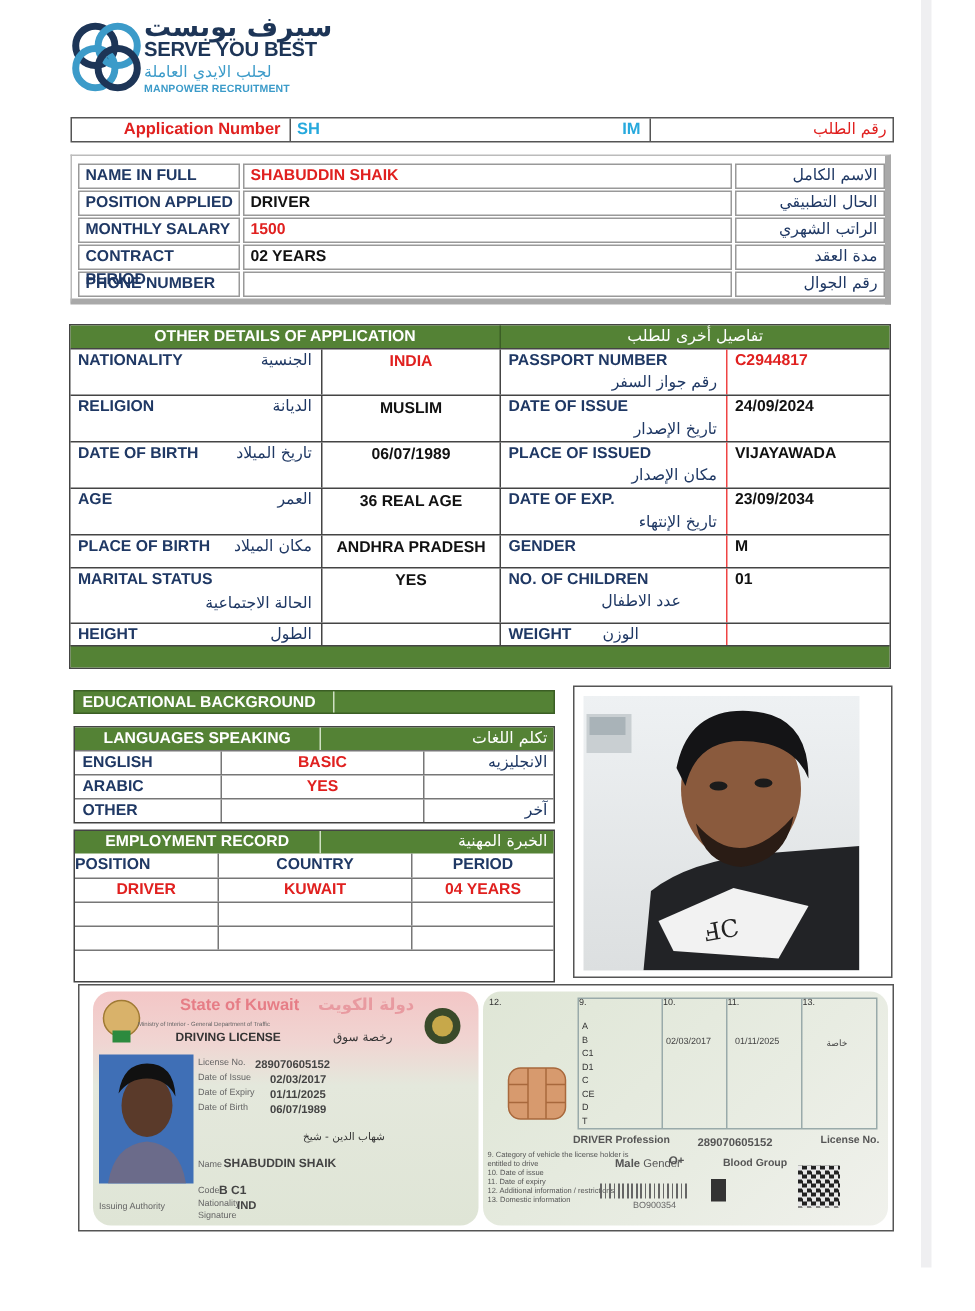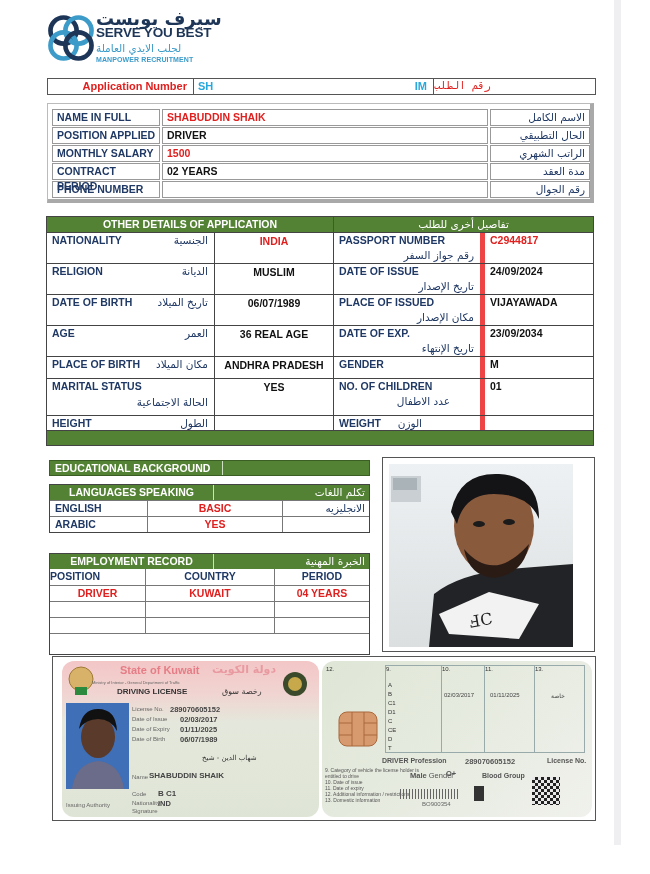--- a/index.html
+++ b/index.html
@@ -18,39 +18,39 @@
   .logo{left:44px;top:10px;width:160px;height:60px;}
   .logo-ar{left:96px;top:8px;font-size:18px;color:#1d3557;font-weight:bold;}
   .logo-en{left:96px;top:25px;font-size:13.5px;font-weight:bold;color:#1d3557;letter-spacing:-0.2px;}
   .logo-ar2{left:96px;top:42px;font-size:10.5px;color:#3c9bc9;}
   .logo-sub{left:96px;top:56px;font-size:7px;color:#3c9bc9;font-weight:bold;letter-spacing:0.1px;}
 
   
   .appno{left:47px;top:78px;width:547px;height:15px;border:1px solid #555;display:flex;font-size:11px;}
   .appno .c1{width:146px;border-right:1px solid #555;text-align:right;padding-right:6px;box-sizing:border-box;line-height:15px;}
   .appno .c2{width:240px;border-right:1px solid #555;display:flex;justify-content:space-between;padding:0 6px 0 4px;box-sizing:border-box;line-height:15px;}
-  .appno .c3{flex:1;text-align:left;padding-right:4px;line-height:15px;font-size:10.5px;font-family:Liberation Mono, monospace;}
+  .appno .c3{flex:1;text-align:right;padding-right:4px;line-height:15px;font-size:10.5px;}
 
   
   .namebox{left:47px;top:103px;width:547px;height:100px;border:1px solid #bbb;border-right:4px solid #a9a9a9;border-bottom:4px solid #a9a9a9;box-sizing:border-box;background:#fff;}
   .nrow{position:absolute;left:4px;height:17px;display:flex;font-size:10.5px;}
   .nrow .l{width:108px;border:1px solid #999;box-sizing:border-box;padding-left:4px;line-height:15px;}
   .nrow .v{width:326px;margin-left:2px;border:1px solid #999;box-sizing:border-box;padding-left:4px;line-height:15px;}
   .nrow .a{width:100px;margin-left:2px;border:1px solid #999;box-sizing:border-box;padding-right:4px;line-height:15px;text-align:right;}
 
   
   .details{left:46px;top:216px;width:548px;height:230px;border:1px solid #444;box-sizing:border-box;}
   .dhead{position:absolute;left:0;top:0;width:100%;height:15px;background:#548235;color:#fff;font-size:10.5px;font-weight:bold;display:flex;}
   .dhead .h1{width:287px;text-align:center;line-height:15px;border-right:1px solid #3b5e25;box-sizing:border-box;}
   .dhead .h2{flex:1;text-align:center;line-height:15px;font-weight:normal;}
   .drow{position:absolute;left:0;width:100%;border-top:1px solid #444;box-sizing:border-box;font-size:10.5px;}
   .dcell{position:absolute;top:0;bottom:0;box-sizing:border-box;}
   .dcell.c1{left:0;width:168px;border-right:1px solid #444;}
   .dcell.c2{left:168px;width:119px;border-right:1px solid #444;text-align:center;}
-  .dcell.c3{left:287px;width:151px;border-right:5px solid #ef4444;}
+  .dcell.c3{left:287px;width:151px;border-right:1px solid #ef4444;}
   .dcell.c4{left:438px;right:0;}
   .dfoot{position:absolute;left:0;bottom:0;width:100%;height:15px;background:#548235;border-top:1px solid #444;box-sizing:border-box;}
 
   
   .edu{left:49px;top:460px;width:321px;height:16px;background:#548235;color:#fff;font-size:10.5px;font-weight:bold;display:flex;border:1px solid #3b5e25;box-sizing:border-box;}
   .edu .e1{width:173px;border-right:1px solid #cfe0c3;padding-left:5px;line-height:14px;box-sizing:border-box;}
   .tbl{position:absolute;left:49px;width:321px;border:1px solid #444;box-sizing:border-box;font-size:10.5px;}
   .thead{height:15px;background:#548235;color:#fff;display:flex;font-weight:bold;}
   .thead .t1{width:164px;text-align:center;line-height:15px;border-right:1px solid #cfe0c3;box-sizing:border-box;}
   .thead .t2{flex:1;text-align:right;padding-right:4px;line-height:15px;font-weight:normal;}
@@ -228,20 +228,25 @@
     <div id="lang-rows">
         <div class="trow">
           <div class="x navy b" style="width:98px;padding-left:5px">ENGLISH</div>
        <div class="x red b" style="width:135px;text-align:center">BASIC</div>
        <div class="x navy ar" style="flex:1;padding-right:4px;text-align:right">الانجليزيه</div>
         </div>
         <div class="trow">
           <div class="x navy b" style="width:98px;padding-left:5px">ARABIC</div>
        <div class="x red b" style="width:135px;text-align:center">YES</div>
        <div class="x navy ar" style="flex:1;padding-right:4px;text-align:right"></div>
+        </div>
+        <div class="trow">
+          <div class="x navy b" style="width:98px;padding-left:5px">OTHER</div>
+       <div class="x red b" style="width:135px;text-align:center"></div>
+       <div class="x navy ar" style="flex:1;padding-right:4px;text-align:right">آخر</div>
         </div>
       </div>
   </div>
 
   <div class="tbl" style="top:553px;height:102px;">
     <div class="thead">
       <div class="t1">EMPLOYMENT RECORD</div>
       <div class="t2 ar">الخبرة المهنية</div>
     </div>
     <div class="trow" style="border-top:none">
@@ -315,21 +320,21 @@
        <div class="abs b" style="left:118px;top:54px;font-size:7.5px;color:#444">02/03/2017</div>
           <div class="abs tiny" style="left:70px;top:65px">Date of Expiry</div>
        <div class="abs b" style="left:118px;top:64px;font-size:7.5px;color:#444">01/11/2025</div>
           <div class="abs tiny" style="left:70px;top:75px">Date of Birth</div>
        <div class="abs b" style="left:118px;top:74px;font-size:7.5px;color:#444">06/07/1989</div>
         </div>
       <div class="abs ar" style="left:140px;top:93px;font-size:7px;color:#333;">شهاب الدين - شيخ</div>
       <div class="abs tiny" style="left:70px;top:113px;">Name</div>
       <div class="abs b" style="left:87px;top:110px;font-size:8px;color:#444;">SHABUDDIN SHAIK</div>
       <div class="abs tiny" style="left:70px;top:130px;">Code</div>
-      <div class="abs b" style="left:96px;top:128px;font-size:8px;color:#444;">B C1</div>
+      <div class="abs b" style="left:84px;top:128px;font-size:8px;color:#444;">B C1</div>
       <div class="abs tiny" style="left:70px;top:139px;">Nationality</div>
       <div class="abs b" style="left:96px;top:138px;font-size:7.5px;color:#444;">IND</div>
       <div class="abs tiny" style="left:70px;top:147px;">Signature</div>
       <div class="abs tiny" style="left:4px;top:141px;">Issuing Authority</div>
     </div>
 
     <div class="card card-back">
       <div id="back-table" class="abs" style="left:63px;top:4px;width:200px;height:88px;border:1px solid #9aa;box-sizing:border-box;">
         <div class="abs" style="left:55px;top:0;bottom:0;border-left:1px solid #9aa;"></div>
         <div class="abs" style="left:98px;top:0;bottom:0;border-left:1px solid #9aa;"></div>

